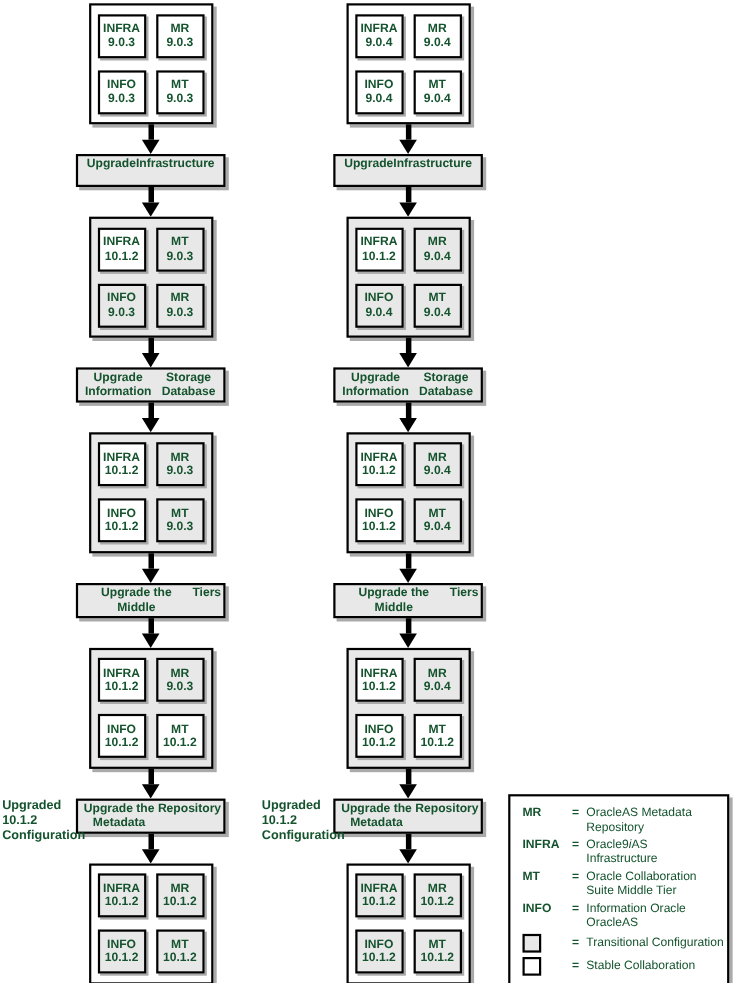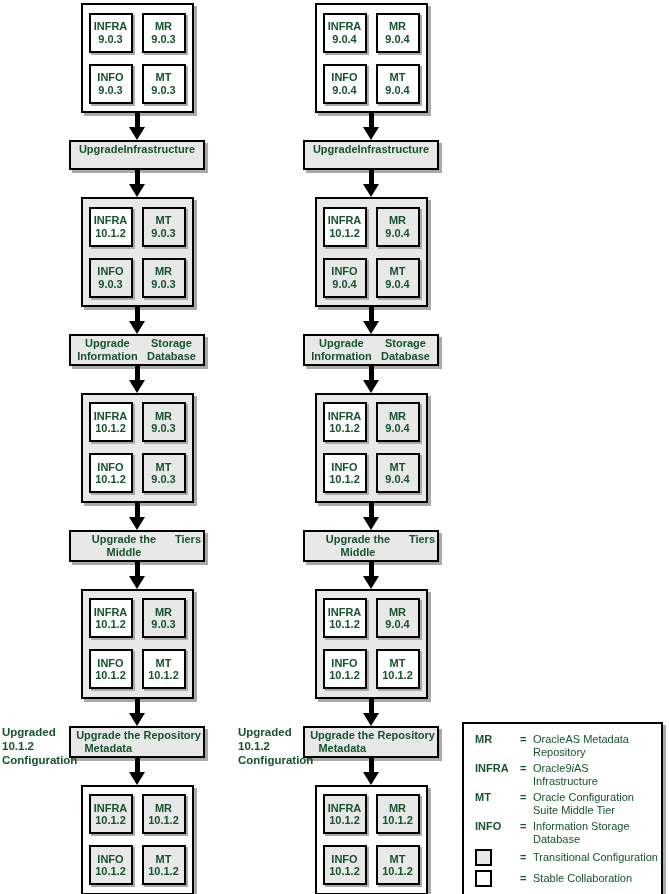--- a/index.html
+++ b/index.html
@@ -350,30 +350,30 @@
         <div class="lg-eq">=</div>
         <div class="lg-desc">
           <div class="lg-line"><span>Oracle9</span><span class="italic">i</span><span>AS</span></div>
           <div class="lg-line"><span>Infrastructure</span></div>
         </div>
       </div>
       <div class="lg-row">
         <div class="lg-keycell"><span class="lg-key">MT</span></div>
         <div class="lg-eq">=</div>
         <div class="lg-desc">
-          <div class="lg-line">Oracle Configuration</div>
+          <div class="lg-line">Oracle Collaboration</div>
           <div class="lg-line">Suite Middle Tier</div>
         </div>
       </div>
       <div class="lg-row">
         <div class="lg-keycell"><span class="lg-key">INFO</span></div>
         <div class="lg-eq">=</div>
         <div class="lg-desc">
-          <div class="lg-line">Information Storage</div>
-          <div class="lg-line">Database</div>
+          <div class="lg-line">Information Oracle</div>
+          <div class="lg-line">OracleAS</div>
         </div>
       </div>
       <div class="lg-row center">
         <div class="lg-keycell">
           <div class="swatch" style="background: rgb(232, 232, 232);"></div>
         </div>
         <div class="lg-eq">=</div>
         <div class="lg-desc">
           <div class="lg-line">Transitional Configuration</div>
         </div>

